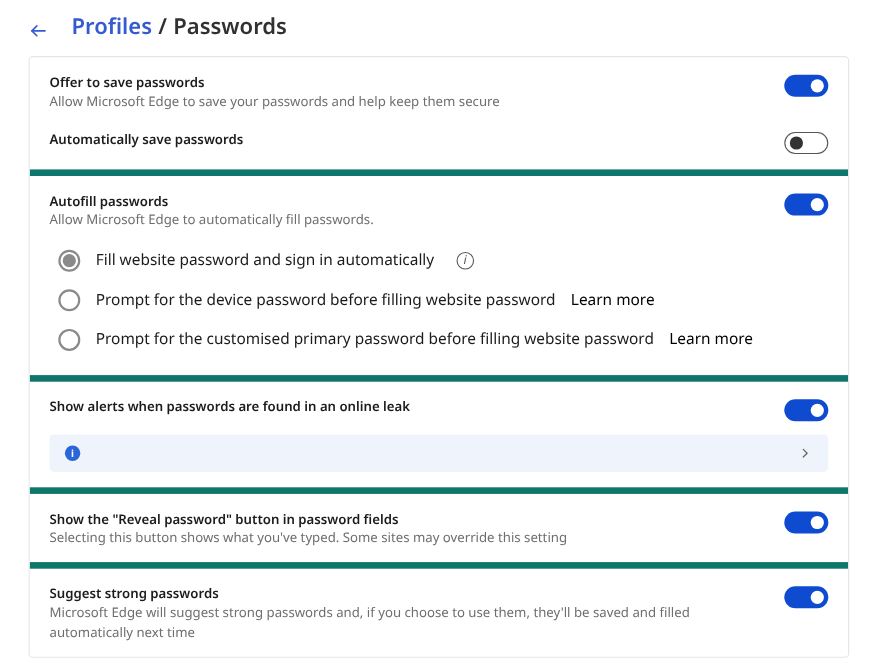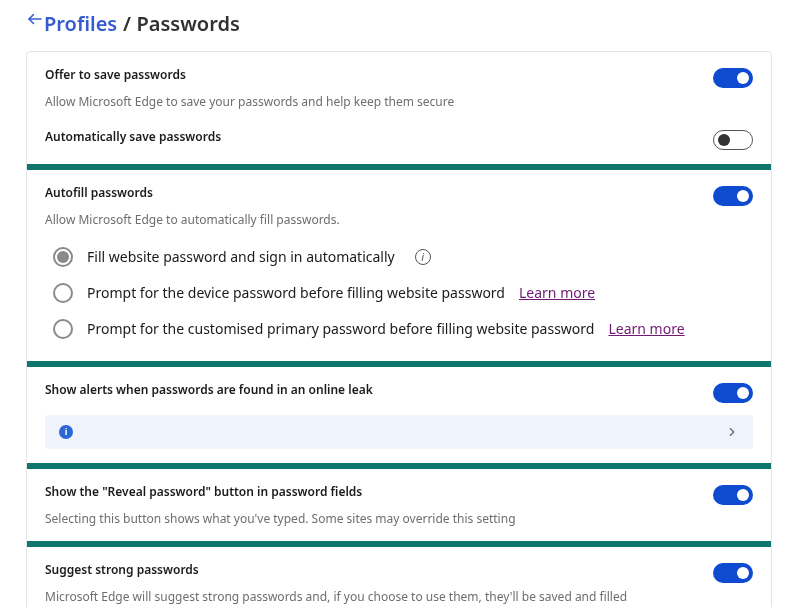--- a/index.html
+++ b/index.html
@@ -6,22 +6,22 @@
   html, body {
     margin: 0; padding: 0;
     font-family: "Segoe UI", system-ui, -apple-system, sans-serif;
     font-size: 14px;
     background: #ffffff;
     color: #1b1b1b;
     width: 798px;
   }
   .page { width: 798px; padding: 10px 26px 8px 26px; }
   .breadcrumb {
-    display: flex; align-items: flex-start;
-    gap: 0;
+    display: flex; align-items: flex-end;
+    gap: 21px;
     margin-bottom: 14px;
   }
   .back-arrow { color:#365bd1; display:flex; align-items:center; cursor:pointer; }
   .bc-parent { color:#365bd1; font-size:20px; font-weight:600; }
   .bc-sep  { color:#323130; font-size:20px; font-weight:600; margin:0 2px; }
   .bc-current { color:#323130; font-size:20px; font-weight:600; }
 
   .card {
     border:1px solid #e5e5e5;
     border-radius:4px;
@@ -29,22 +29,22 @@
   }
   .section {
     padding:14px 18px;
     border-top:6px solid #0f766e;
   }
   .section:first-child { border-top:none; }
   .row {
     display:flex; align-items:flex-start; justify-content:space-between;
   }
   .title { font-size:12px; font-weight:600; color:#1b1b1b; }
-  .desc  { font-size:12px; color:#6e6e6e; margin-top:10px; line-height:1.45; }
-  .link  { color:#701a75; text-decoration:underline; cursor:pointer; }
+  .desc  { font-size:12px; color:#6e6e6e; margin-top:0; line-height:1.45; }
+  .link  { color:#000000; cursor:pointer; }
 
   
   .toggle {
     position:relative; width:40px; height:20px;
     border-radius:10px; cursor:pointer; flex:0 0 auto;
     margin-top:2px;
   }
   .toggle.on  { background:#0f4bd1; }
   .toggle.off { background:#ffffff; border:1px solid #555; }
   .toggle .knob {

